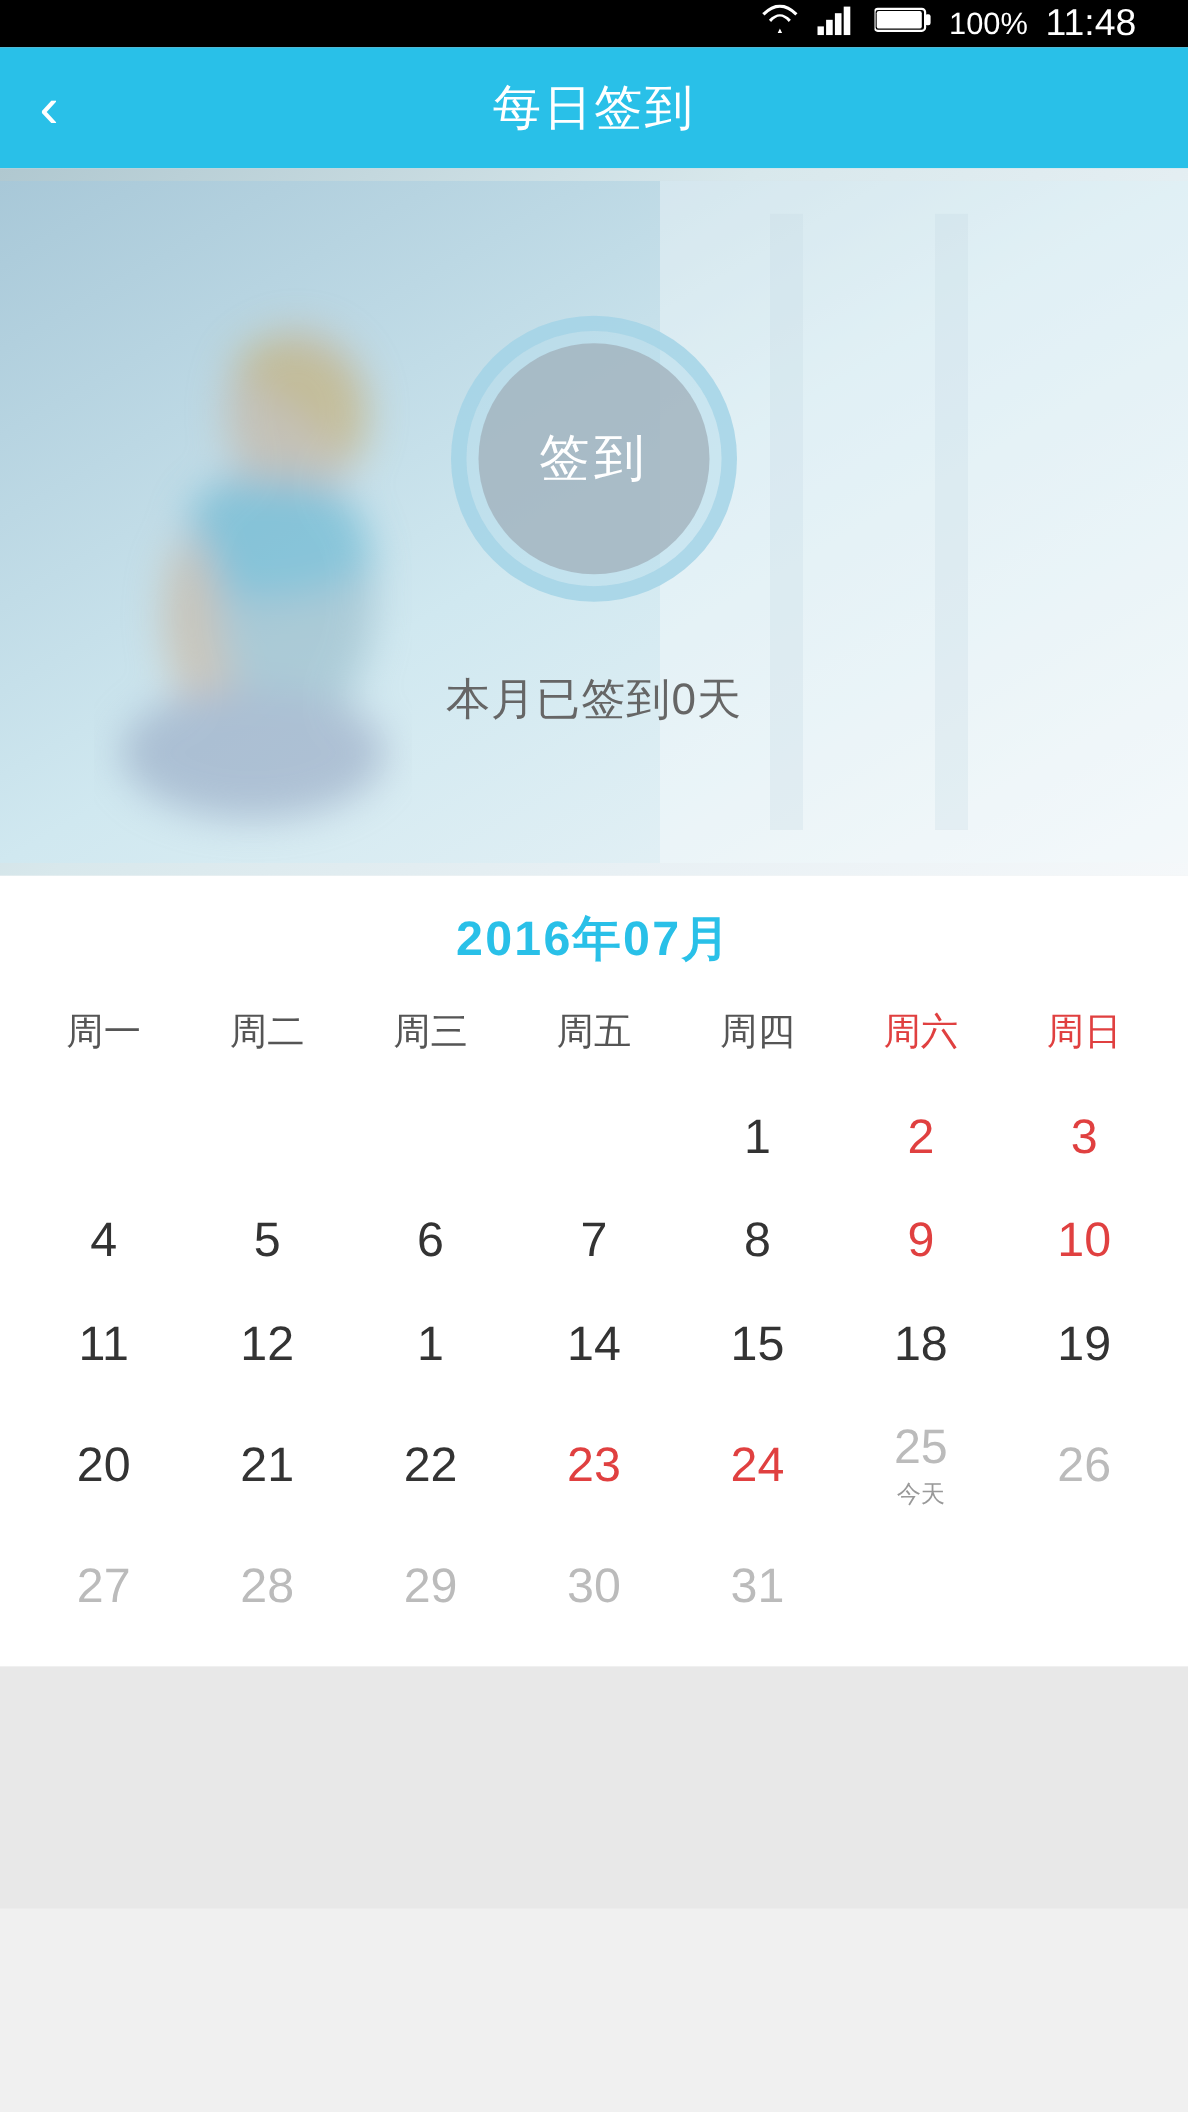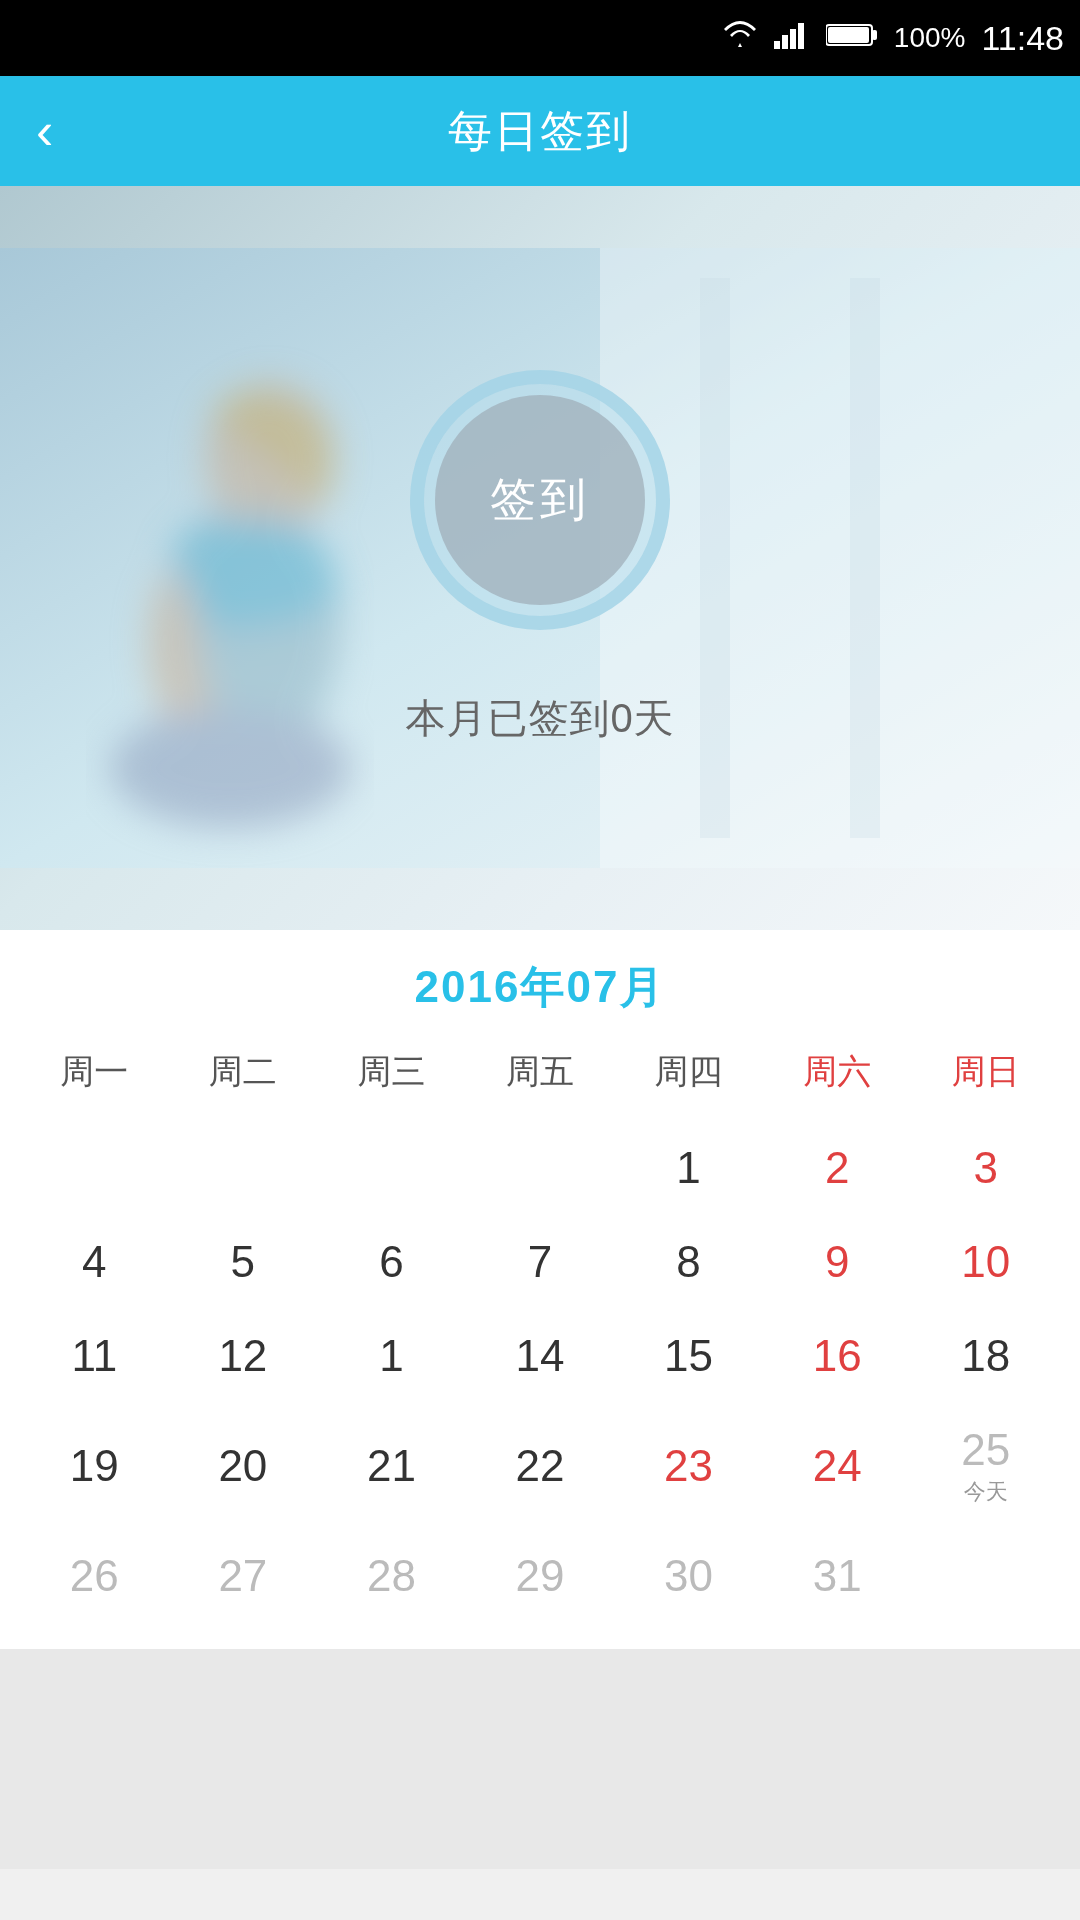--- a/index.html
+++ b/index.html
@@ -9,26 +9,26 @@
       width: 1080px;
       min-height: 1920px;
       font-family: "PingFang SC", "Hiragino Sans GB", "Microsoft YaHei", sans-serif;
       background: #f0f0f0;
       overflow-x: hidden;
     }
 
     
     .status-bar {
       width: 100%;
-      height: 76px;
+      height: 43px;
       background: #000;
       display: flex;
       align-items: center;
       justify-content: flex-end;
-      padding-right: 16px;
+      padding-right: 47px;
       gap: 18px;
     }
     .status-bar-right {
       display: flex;
       align-items: center;
       gap: 16px;
       color: #fff;
       font-size: 28px;
     }
 
@@ -53,21 +53,21 @@
     .app-bar-title {
       color: #fff;
       font-size: 44px;
       font-weight: 400;
       letter-spacing: 2px;
     }
 
     
     .hero {
       width: 100%;
-      height: 744px;
+      height: 643px;
       background: linear-gradient(135deg, #b0c8d0 0%, #d8e8ec 40%, #e8f0f4 70%, #f5f8fa 100%);
       display: flex;
       flex-direction: column;
       align-items: center;
       justify-content: center;
       position: relative;
       overflow: hidden;
     }
 
     
@@ -346,23 +346,20 @@
         </div>
       <div class="cal-cell">
           <span>1</span>
         </div>
       <div class="cal-cell">
           <span>14</span>
         </div>
       <div class="cal-cell">
           <span>15</span>
         </div>
-      <div class="cal-cell weekend-day">
-          <span>16</span>
-        </div>
 
       <div class="cal-cell">
           <span>18</span>
         </div>
       <div class="cal-cell">
           <span>19</span>
         </div>
       <div class="cal-cell">
           <span>20</span>
         </div>

